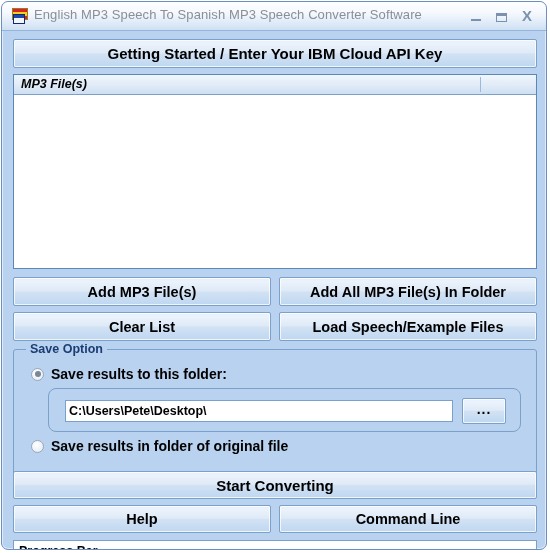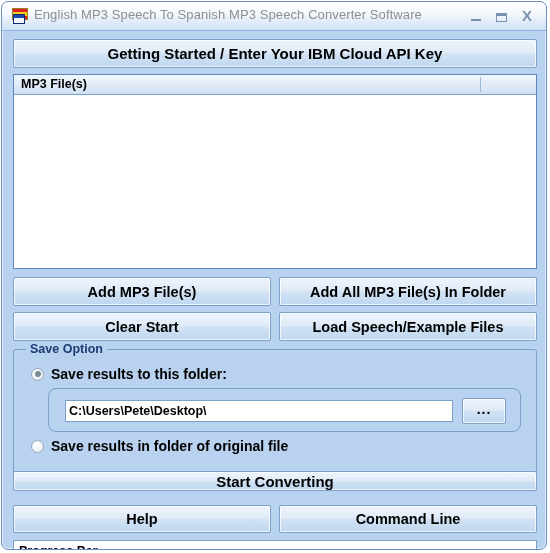--- a/index.html
+++ b/index.html
@@ -163,20 +163,21 @@
   
   #listview {
     position: absolute;
     left: 11px;
     top: 43px;
     width: 524px;
     height: 195px;
     box-sizing: border-box;
     background: #fde047;
     border: 1px solid #5f86b8;
+    font-style: italic;
   }
   #listview-header {
     position: relative;
     height: 20px;
     box-sizing: border-box;
     background: linear-gradient(to bottom, #f0f6fc 0%, #e2ecf8 50%, #cfe0f2 100%);
     border-bottom: 1px solid #7ba0cb;
   }
   #listview-col-1 {
     position: absolute;
@@ -294,21 +295,21 @@
     left: 413px;
     top: 9px;
     width: 44px;
     height: 26px;
     font-size: 14px;
     letter-spacing: 1px;
     padding-bottom: 5px;
   }
 
   
-  #btn-start-converting { position:absolute; left:11px;  top:440px; width:524px; height:20px; font-size:15px; }
+  #btn-start-converting { position:absolute; left:11px;  top:440px; width:524px; height:28px; font-size:15px; }
   #btn-help             { position:absolute; left:11px;  top:474px; width:258px; height:28px; }
   #btn-command-line     { position:absolute; left:277px; top:474px; width:258px; height:28px; }
 
   #progress-bar {
     position: absolute;
     left: 11px;
     top: 509px;
     width: 524px;
     height: 24px;
     box-sizing: border-box;
@@ -354,21 +355,21 @@
     <div id="listview">
       <div id="listview-header">
         <div id="listview-col-1">MP3 File(s)</div>
         <div id="listview-col-divider"></div>
       </div>
       <div id="listview-body"></div>
     </div>
 
     <div class="btn" id="btn-add-files">Add MP3 File(s)</div>
     <div class="btn" id="btn-add-folder">Add All MP3 File(s) In Folder</div>
-    <div class="btn" id="btn-clear-list">Clear Start</div>
+    <div class="btn" id="btn-clear-list">Clear List</div>
     <div class="btn" id="btn-load-sample">Load Speech/Example Files</div>
 
     <div id="group-save-option">
       <div id="group-save-option-title">Save Option</div>
 
       <div class="radio-row" id="radio-row-folder">
         <span class="radio checked"></span>
         <span class="radio-label">Save results to this folder:</span>
       </div>
 

